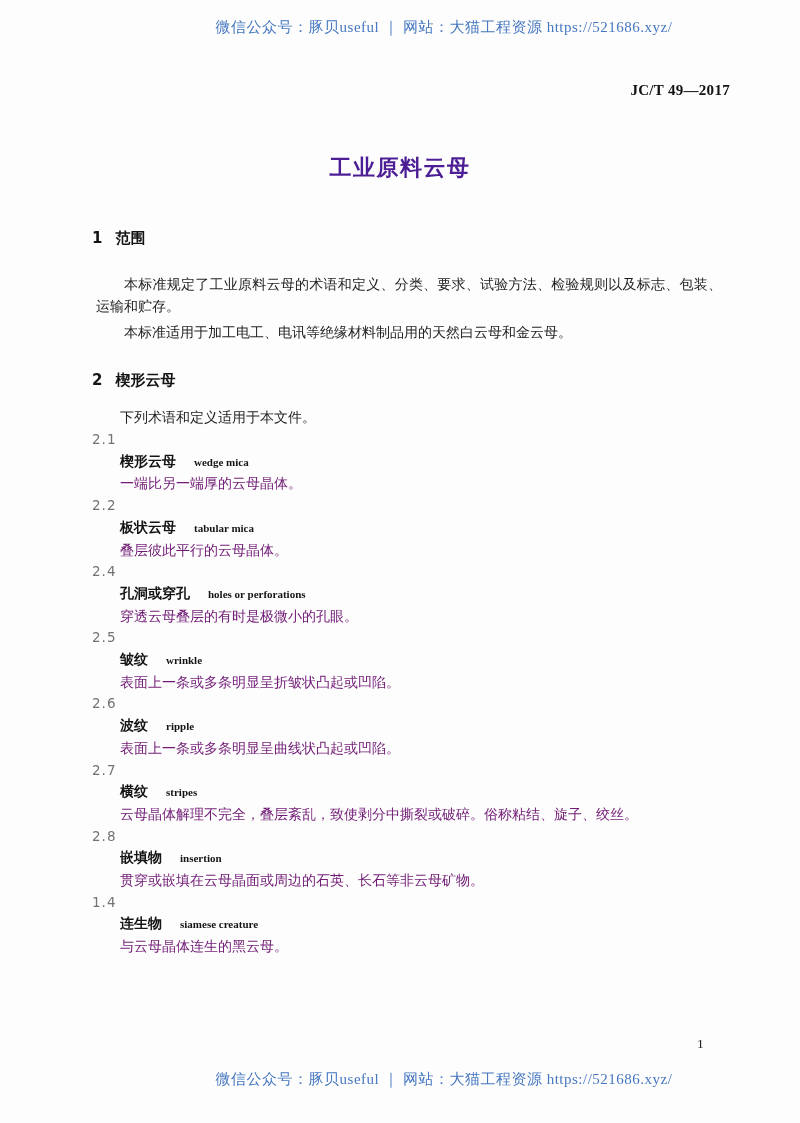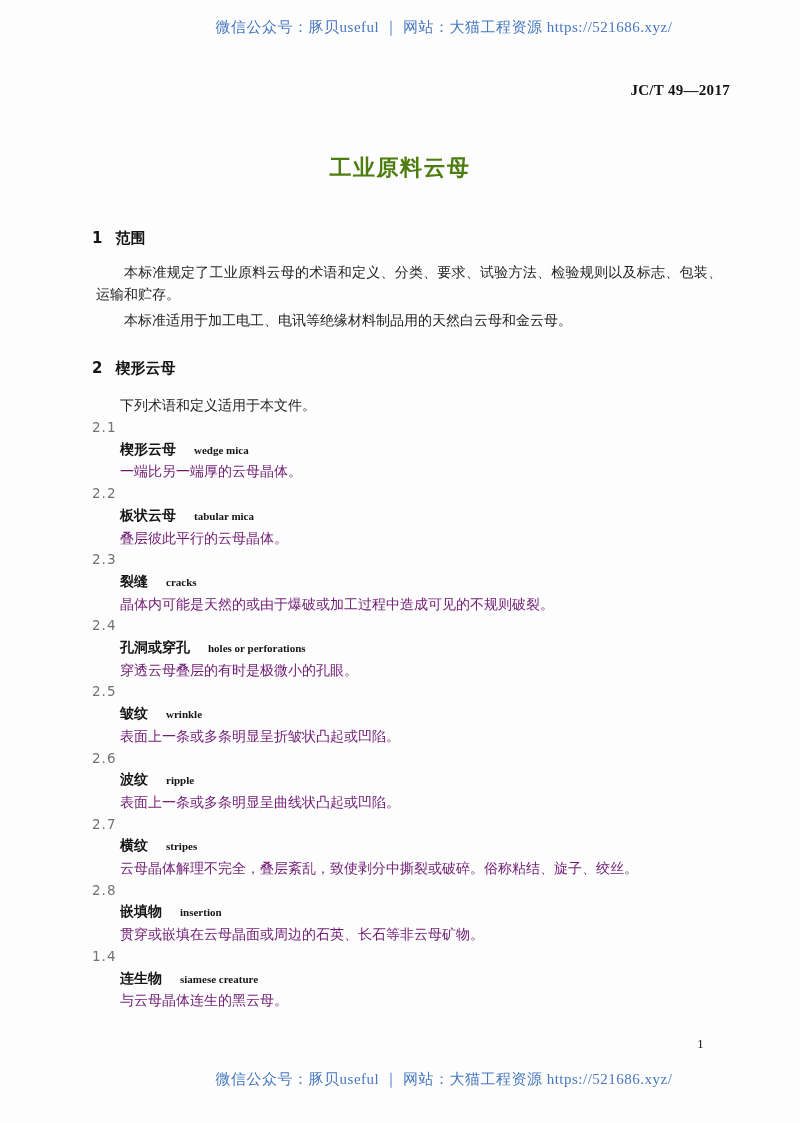--- a/index.html
+++ b/index.html
@@ -48,21 +48,21 @@
     position: absolute;
     top: 153px;
     left: 0;
     width: 100%;
     text-align: center;
     font-size: 22px;
     line-height: 30px;
     font-weight: bold;
     letter-spacing: 1.5px;
     margin: 0;
-    color: #4d7c0f;
+    color: #4c1d95;
   }
 
   
   .body-col {
     position: absolute;
     top: 228px;
     left: 92px;
     width: 634px;
     font-size: 14px;
     line-height: 22px;
@@ -72,21 +72,21 @@
     line-height: 20px;
     font-weight: bold;
     color: #141414;
     font-family: "Liberation Sans", "DejaVu Sans", sans-serif;
   }
   .sec-heading .sec-num {
     display: inline-block;
     margin-right: 13px;
     font-family: "DejaVu Sans", sans-serif;
   }
-  .h1 { margin: 0 0 14px 0; }
+  .h1 { margin: 0 0 26px 0; }
   .h2 { margin: 26px 0 17px 0; }
   .para {
     margin: 4px;
     text-indent: 2em;
     text-align: justify;
     color: #1e1e1e;
   }
   .intro {
     margin: 0 0 0 0;
   }
@@ -170,27 +170,20 @@
         </div>
 
         <div class="term-block">
           <div class="term-num">2.2</div>
           <div class="term-name">
             <span class="zh">板状云母</span><span class="en">tabular mica</span>
           </div>
           <div class="term-def">叠层彼此平行的云母晶体。</div>
         </div>
 
-        <div class="term-block">
-          <div class="term-num">2.3</div>
-          <div class="term-name">
-            <span class="zh">裂缝</span><span class="en">cracks</span>
-          </div>
-          <div class="term-def">晶体内可能是天然的或由于爆破或加工过程中造成可见的不规则破裂。</div>
-        </div>
 
         <div class="term-block">
           <div class="term-num">2.4</div>
           <div class="term-name">
             <span class="zh">孔洞或穿孔</span><span class="en">holes or perforations</span>
           </div>
           <div class="term-def">穿透云母叠层的有时是极微小的孔眼。</div>
         </div>
 
         <div class="term-block">

